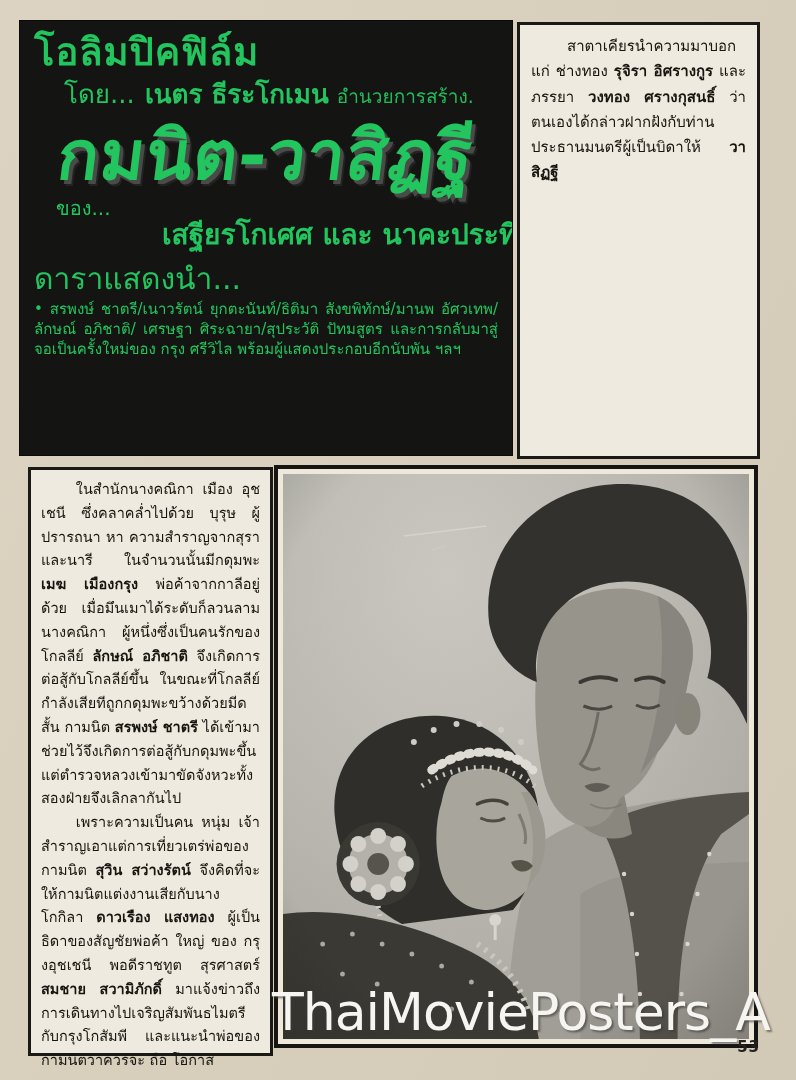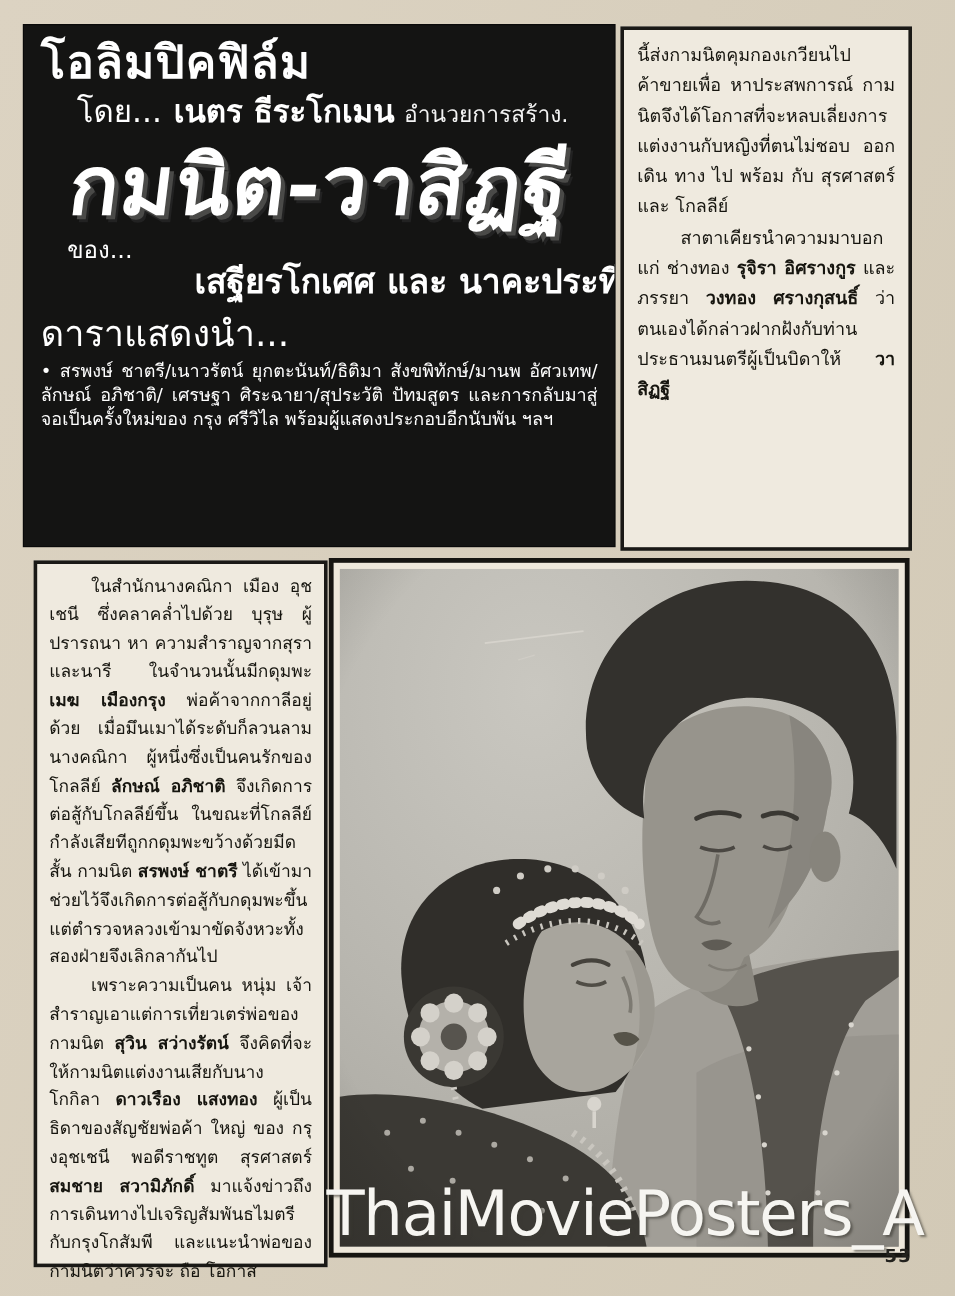--- a/index.html
+++ b/index.html
@@ -5,21 +5,21 @@
   html,body{margin:0;padding:0;}
   body{
     width:796px;height:1080px;position:relative;overflow:hidden;
     background:linear-gradient(115deg,#dcd3c2 0%,#d8cfbd 45%,#d2c9b6 100%);
     font-family:"DejaVu Sans","Liberation Sans",sans-serif;
     color:#1b1a17;
   }
   
   .header-box{
     position:absolute;left:20px;top:21px;width:492px;height:434px;
-    background:#141413;color:#ffffff;box-sizing:border-box;
+    background:#141413;color:#22c55e;box-sizing:border-box;
     padding:10px 14px 8px 14px;overflow:hidden;
     box-shadow:0 0 0 1px #0a0a0a;
   }
   .studio{font-size:38px;font-weight:700;line-height:1.15;letter-spacing:1px;}
   .byline{margin:4px 0 0 30px;font-size:26px;line-height:1.2;white-space:nowrap;}
   .byline .producer{font-weight:700;margin-left:10px;}
   .byline .role{font-size:19px;margin-left:8px;opacity:.95;}
   .movie-title{
     font-size:68px;font-weight:800;text-align:center;line-height:1.3;
     transform:skewX(-7deg);letter-spacing:1px;
@@ -71,21 +71,20 @@
     <span>โดย...</span><span class="producer">เนตร  ธีระโกเมน</span><span class="role">อำนวยการสร้าง.</span>
   </div>
   <div class="movie-title">กมนิต-วาสิฏฐี</div>
   <div class="of-label">ของ...</div>
   <div class="authors">เสฐียรโกเศศ และ นาคะประทีป·</div>
   <div class="starring">ดาราแสดงนำ...</div>
   <div class="cast">• สรพงษ์ ชาตรี/เนาวรัตน์ ยุกตะนันท์/ธิติมา สังขพิทักษ์/มานพ อัศวเทพ/ลักษณ์ อภิชาติ/ เศรษฐา ศิระฉายา/สุประวัติ ปัทมสูตร และการกลับมาสู่จอเป็นครั้งใหม่ของ กรุง ศรีวิไล พร้อมผู้แสดงประกอบอีกนับพัน ฯลฯ</div>
 </div>
 
 <div class="text-box right-box">
-  <p><span>นี้ส่งกามนิตคุมกองเกวียนไปค้าขายเพื่อ หาประสพการณ์   กามนิตจึงได้โอกาสที่จะหลบเลี่ยงการแต่งงานกับหญิงที่ตนไม่ชอบ ออก เดิน ทาง ไป พร้อม กับ สุรศาสตร์ และ โกลลีย์</span></p>
   <p class="indent"><span>สาตาเคียรนำความมาบอกแก่ ช่างทอง </span><span class="bold">รุจิรา อิศรางกูร</span><span>  และภรรยา </span><span class="bold">วงทอง ศรางกุสนธิ์</span><span>  ว่าตนเองได้กล่าวฝากฝังกับท่านประธานมนตรีผู้เป็นบิดาให้   </span><span class="bold">วาสิฏฐี</span></p>
 </div>
 
 <div class="text-box left-box">
   <p class="indent"><span>ในสำนักนางคณิกา เมือง อุชเชนี ซึ่งคลาคล่ำไปด้วย บุรุษ ผู้ ปรารถนา หา ความสำราญจากสุราและนารี     ในจำนวนนั้นมีกดุมพะ </span><span class="bold">เมฆ เมืองกรุง</span><span> พ่อค้าจากกาลีอยู่ด้วย เมื่อมึนเมาได้ระดับก็ลวนลามนางคณิกา ผู้หนึ่งซึ่งเป็นคนรักของ โกลลีย์ </span><span class="bold">ลักษณ์ อภิชาติ</span><span> จึงเกิดการต่อสู้กับโกลลีย์ขึ้น ในขณะที่โกลลีย์กำลังเสียทีถูกกดุมพะขว้างด้วยมีดสั้น กามนิต </span><span class="bold">สรพงษ์ ชาตรี</span><span> ได้เข้ามาช่วยไว้จึงเกิดการต่อสู้กับกดุมพะขึ้น แต่ตำรวจหลวงเข้ามาขัดจังหวะทั้งสองฝ่ายจึงเลิกลากันไป</span></p>
   <p class="indent"><span>เพราะความเป็นคน หนุ่ม เจ้า สำราญเอาแต่การเที่ยวเตร่พ่อของกามนิต </span><span class="bold">สุวิน สว่างรัตน์</span><span> จึงคิดที่จะให้กามนิตแต่งงานเสียกับนาง โกกิลา </span><span class="bold">ดาวเรือง แสงทอง</span><span> ผู้เป็นธิดาของสัญชัยพ่อค้า ใหญ่ ของ กรุงอุชเชนี พอดีราชทูต สุรศาสตร์ </span><span class="bold">สมชาย สวามิภักดิ์</span><span> มาแจ้งข่าวถึงการเดินทางไปเจริญสัมพันธไมตรีกับกรุงโกสัมพี   และแนะนำพ่อของกามนิตว่าควรจะ ถือ โอกาส</span></p>
 </div>
 
 <div class="photo-frame">
   <svg viewBox="0 0 470 565" preserveAspectRatio="none">

